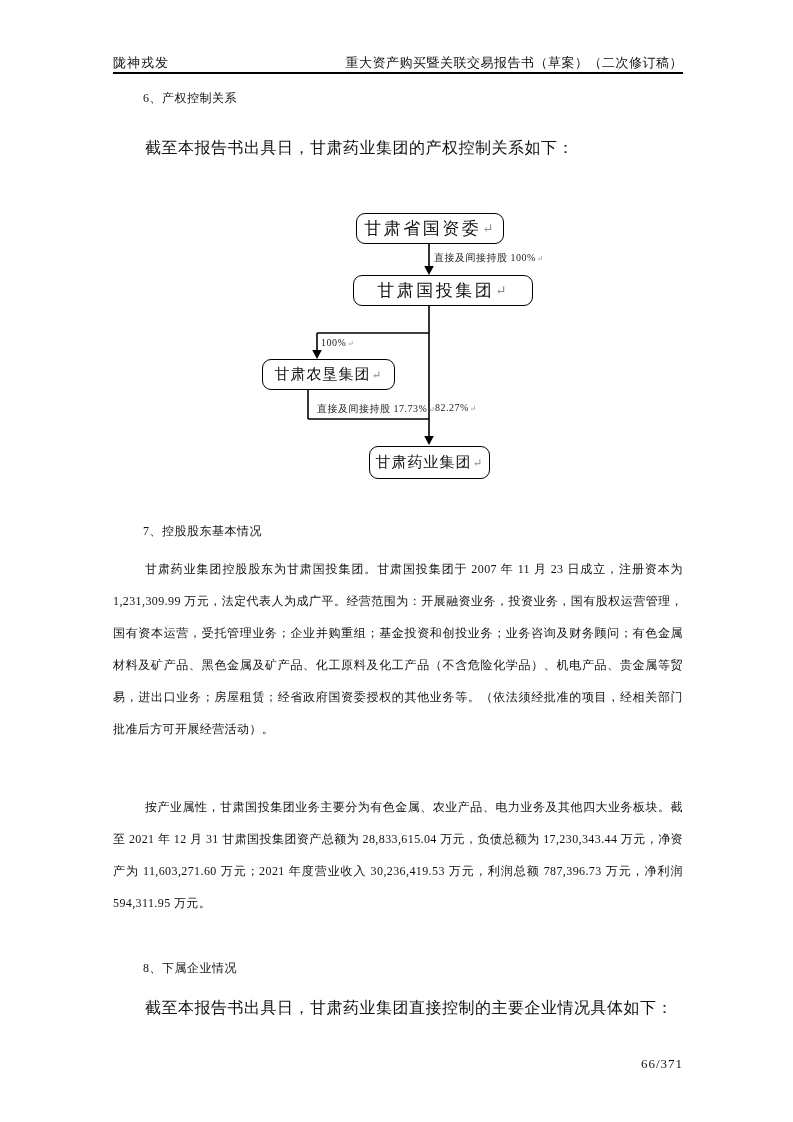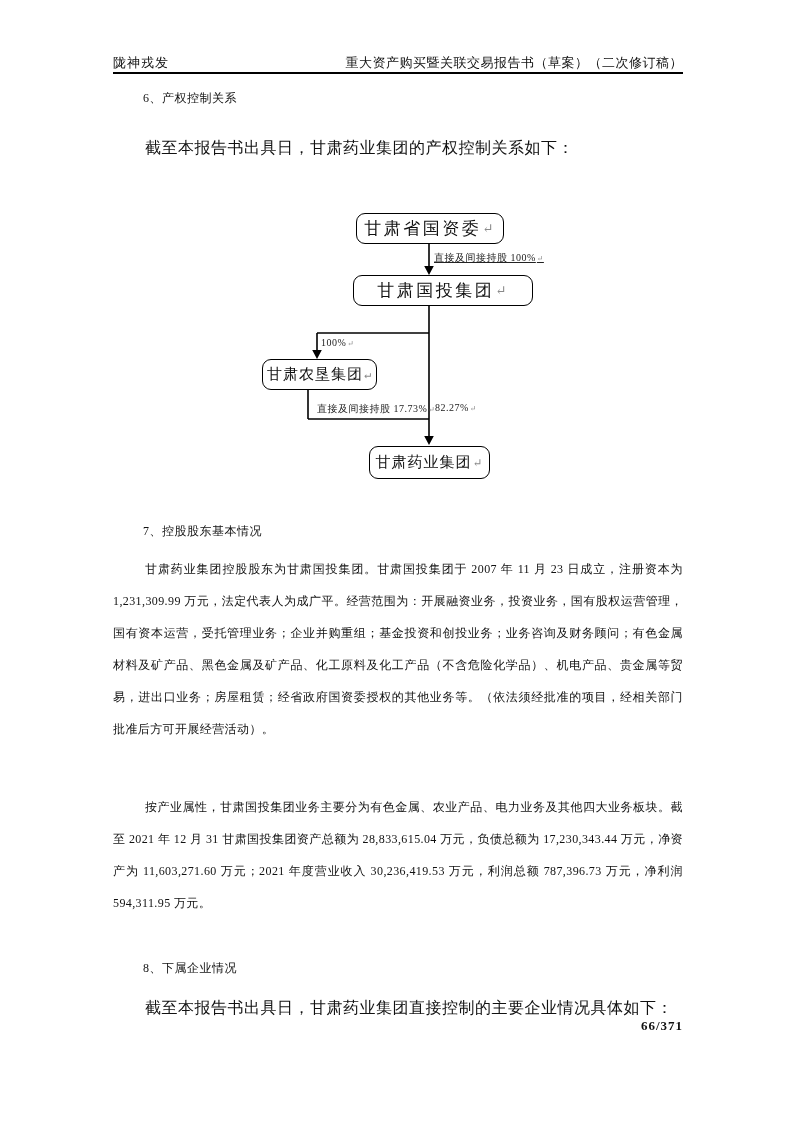--- a/index.html
+++ b/index.html
@@ -26,21 +26,21 @@
   svg.connectors{position:absolute;left:0;top:0;}
   .org-box{
     position:absolute;box-sizing:border-box;border:1.8px solid #000;border-radius:9px;
     background:#fff;display:flex;align-items:center;justify-content:center;
     font-size:17px;letter-spacing:2.5px;white-space:nowrap;
   }
   .org-box.small{font-size:15px;letter-spacing:1px;}
   .edge-label{position:absolute;font-size:10px;letter-spacing:0.5px;white-space:nowrap;color:#222;}
   .ret{color:#8a8a8a;font-size:0.78em;margin-left:1px;}
   
-  .footer-page{right:110px;top:1018px;font-size:13px;font-weight:bold;letter-spacing:1px;}
+  .footer-page{right:110px;top:1056px;font-size:13px;font-weight:normal;letter-spacing:1px;}
 </style>
 </head>
 <body>
 
 <div class="abs hdr-left">陇神戎发</div>
 <div class="abs hdr-right">重大资产购买暨关联交易报告书（草案）（二次修订稿）</div>
 <div class="abs hdr-rule"></div>
 
 <div class="abs heading" style="top:90px">6、产权控制关系</div>
 <div class="abs bodyline" style="top:138px">截至本报告书出具日，甘肃药业集团的产权控制关系如下：</div>
@@ -63,30 +63,30 @@
   </svg>
 
   <div class="org-box" style="left:344px;top:213px;width:148px;height:31px;">
     <span>甘肃省国资委</span>
       <span class="ret">↵</span>
   </div>
   <div class="org-box" style="left:341px;top:275px;width:180px;height:31px;">
     <span>甘肃国投集团</span>
       <span class="ret">↵</span>
   </div>
-  <div class="org-box small" style="left:250px;top:359px;width:115px;height:31px;font-family:Liberation Mono, monospace;">
+  <div class="org-box small" style="left:250px;top:359px;width:133px;height:31px;">
     <span>甘肃农垦集团</span>
       <span class="ret">↵</span>
   </div>
   <div class="org-box small" style="left:357px;top:446px;width:121px;height:33px;border-radius:9px;">
     <span>甘肃药业集团</span>
       <span class="ret">↵</span>
   </div>
 
-  <div class="edge-label" style="left:422px;top:251px;text-decoration:underline;">
+  <div class="edge-label" style="left:422px;top:251px;">
     <span>直接及间接持股 100%</span><span class="ret">↵</span>
   </div>
   <div class="edge-label" style="left:309px;top:337px;">
     <span>100%</span><span class="ret">↵</span>
   </div>
   <div class="edge-label" style="left:305px;top:402px;">
     <span>直接及间接持股 17.73%</span><span class="ret">↵</span>
   </div>
   <div class="edge-label" style="left:423px;top:402px;">
     <span>82.27%</span><span class="ret">↵</span>

